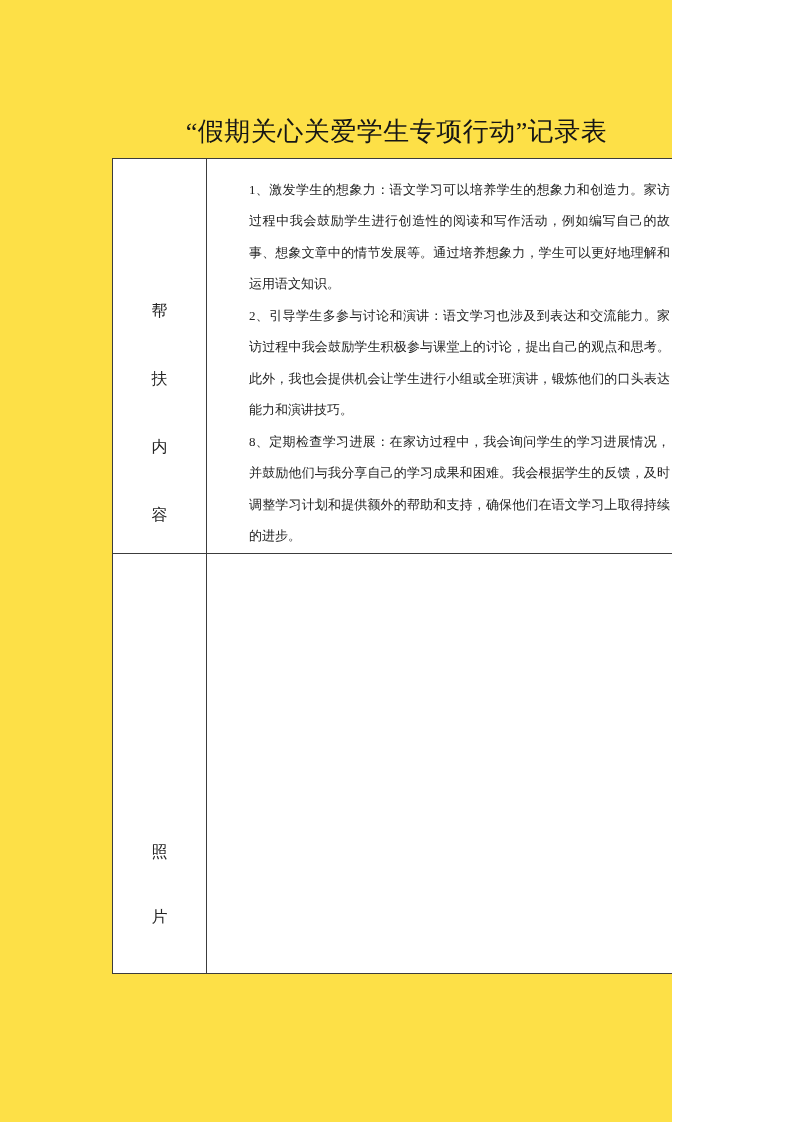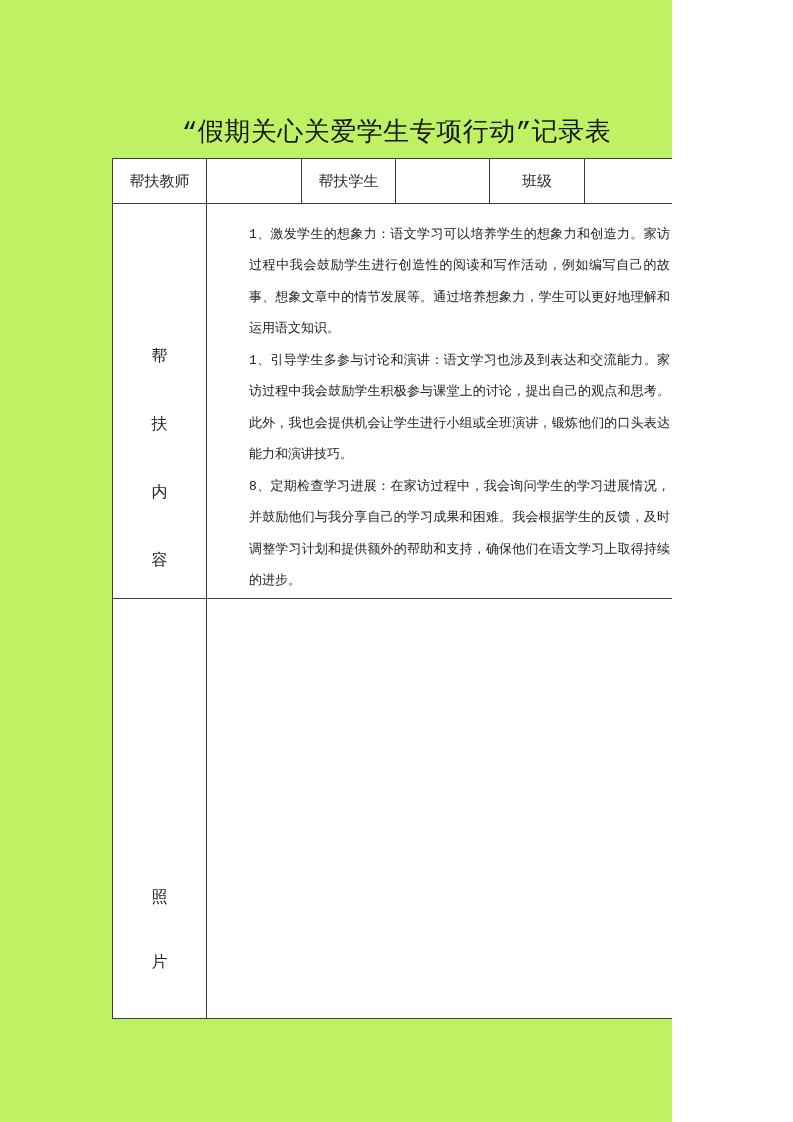--- a/index.html
+++ b/index.html
@@ -1,21 +1,21 @@
 <!DOCTYPE html>
 <html><head>
 <meta charset="utf-8">
 <style>
   * { margin:0; padding:0; box-sizing:border-box; }
   html,body { background:#ffffff; }
   .page {
     position:relative;
     width:672px; height:1122px;
-    background:#bef264;
-    font-family:Liberation Mono, monospace;
+    background:#fde047;
+    font-family:Liberation Serif, serif;
     color:#1c1c1c;
     overflow:hidden;
   }
   .doc-title {
     position:absolute;
     top:114px; left:0; width:793px;
     text-align:center;
     font-size:26px;
     font-weight:400;
     letter-spacing:0.5px;
@@ -77,47 +77,33 @@
     <colgroup>
       <col style="width:94px">
         <col style="width:95px">
         <col style="width:94px">
       <col style="width:94px">
         <col style="width:95px">
         <col style="width:95px">
     </colgroup>
 
     <tbody>
-        <tr class="header-row">
-      <td>
-        <span>帮扶教师</span>
-      </td>
-      <td></td>
-      <td>
-        <span>帮扶学生</span>
-      </td>
-      <td></td>
-      <td>
-        <span>班级</span>
-      </td>
-      <td></td>
-    </tr>
 
     <tr>
       <td class="label-col">
         <div class="v-label content-label">
           <span>帮</span>
           <span>扶</span>
           <span>内</span>
           <span>容</span>
         </div>
       </td>
       <td class="content-cell" colspan="5">
         <p>1、激发学生的想象力：语文学习可以培养学生的想象力和创造力。家访过程中我会鼓励学生进行创造性的阅读和写作活动，例如编写自己的故事、想象文章中的情节发展等。通过培养想象力，学生可以更好地理解和运用语文知识。</p>
-        <p>1、引导学生多参与讨论和演讲：语文学习也涉及到表达和交流能力。家访过程中我会鼓励学生积极参与课堂上的讨论，提出自己的观点和思考。此外，我也会提供机会让学生进行小组或全班演讲，锻炼他们的口头表达能力和演讲技巧。</p>
+        <p>2、引导学生多参与讨论和演讲：语文学习也涉及到表达和交流能力。家访过程中我会鼓励学生积极参与课堂上的讨论，提出自己的观点和思考。此外，我也会提供机会让学生进行小组或全班演讲，锻炼他们的口头表达能力和演讲技巧。</p>
         <p>8、定期检查学习进展：在家访过程中，我会询问学生的学习进展情况，并鼓励他们与我分享自己的学习成果和困难。我会根据学生的反馈，及时调整学习计划和提供额外的帮助和支持，确保他们在语文学习上取得持续的进步。</p>
       </td>
     </tr>
 
     <tr>
       <td class="label-col">
         <div class="v-label photo-label">
           <span>照</span>
           <span>片</span>
         </div>

